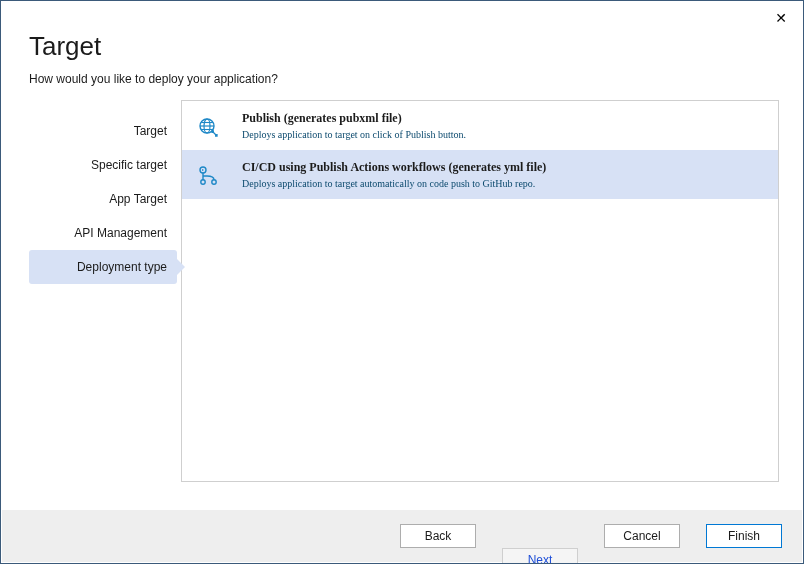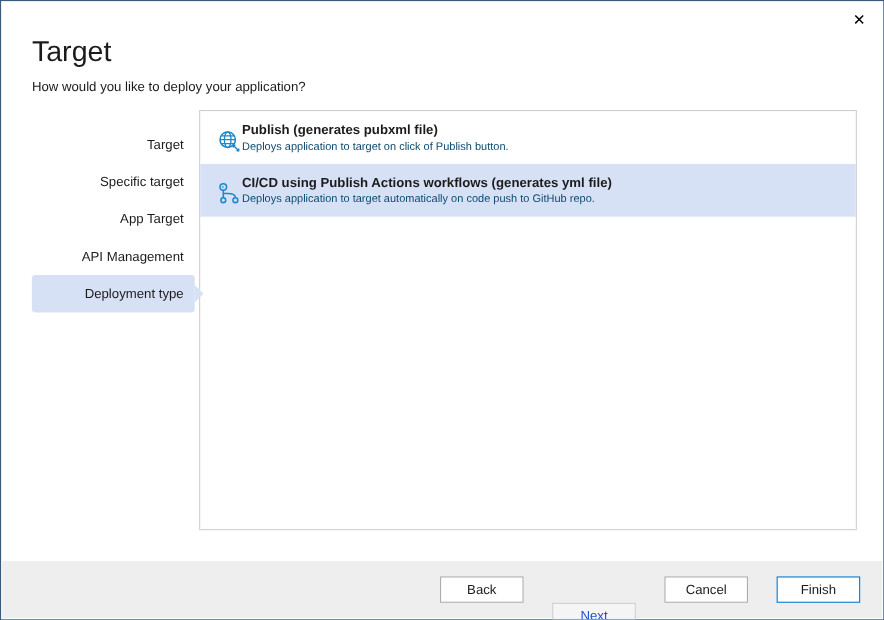--- a/index.html
+++ b/index.html
@@ -72,24 +72,25 @@
   }
   .main {
     flex: 1;
     border: 1px solid #cfcfcf;
     background: #ffffff;
     height: 382px;
     margin-left: 4px;
   }
   .option {
     display: flex;
-    align-items: flex-end;
+    align-items: center;
     padding: 10px 14px;
     cursor: pointer;
-    gap: 0;
+    gap: 22px;
+    font-family: Liberation Serif, serif;
   }
   .option.selected {
     background: #d7e1f5;
   }
   .option .icon-wrap {
     width: 24px;
     flex-shrink: 0;
     display: flex;
     justify-content: center;
     padding-top: 2px;

